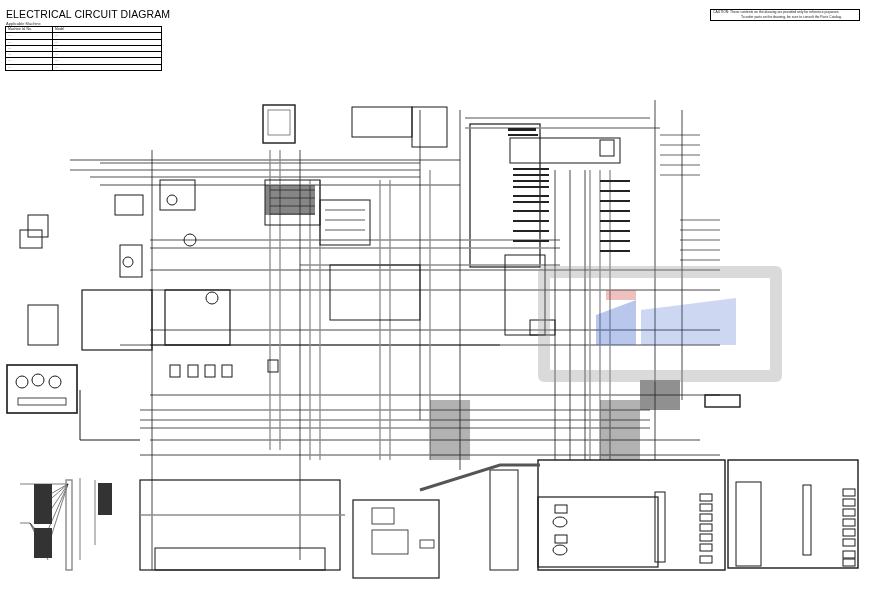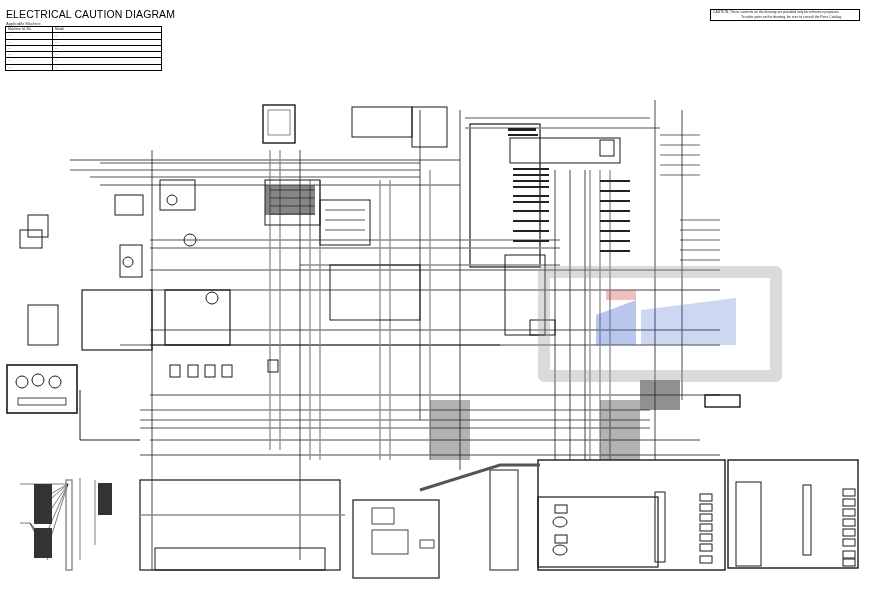--- a/index.html
+++ b/index.html
@@ -12,21 +12,21 @@
   table.applic td.c1{width:104px;}
   .caution{position:absolute;left:710px;top:9px;width:150px;height:12px;border:1px solid #000;font-size:3.4px;line-height:5px;padding:0 2px;box-sizing:border-box;color:#222;}
   .caution .l2{padding-left:28px;}
   svg.diagram{position:absolute;left:0;top:0;}
   .watermark{position:absolute;left:538px;top:266px;width:244px;height:116px;border-radius:6px;border:12px solid rgba(150,150,150,0.35);box-sizing:border-box;pointer-events:none;}
   .wm-logo{position:absolute;left:596px;top:290px;width:140px;height:60px;pointer-events:none;}
 </style>
 </head>
 <body>
 
-<div class="title">ELECTRICAL CAUTION DIAGRAM</div>
+<div class="title">ELECTRICAL CIRCUIT DIAGRAM</div>
 <div class="applic-label">Applicable Machine</div>
 <table class="applic">
   <tbody>
       <tr>
     <td class="c0">Machine Id. No.</td>
     <td class="c1">Model</td>
   </tr>
   <tr>
         <td>...</td>
         <td>...</td>

